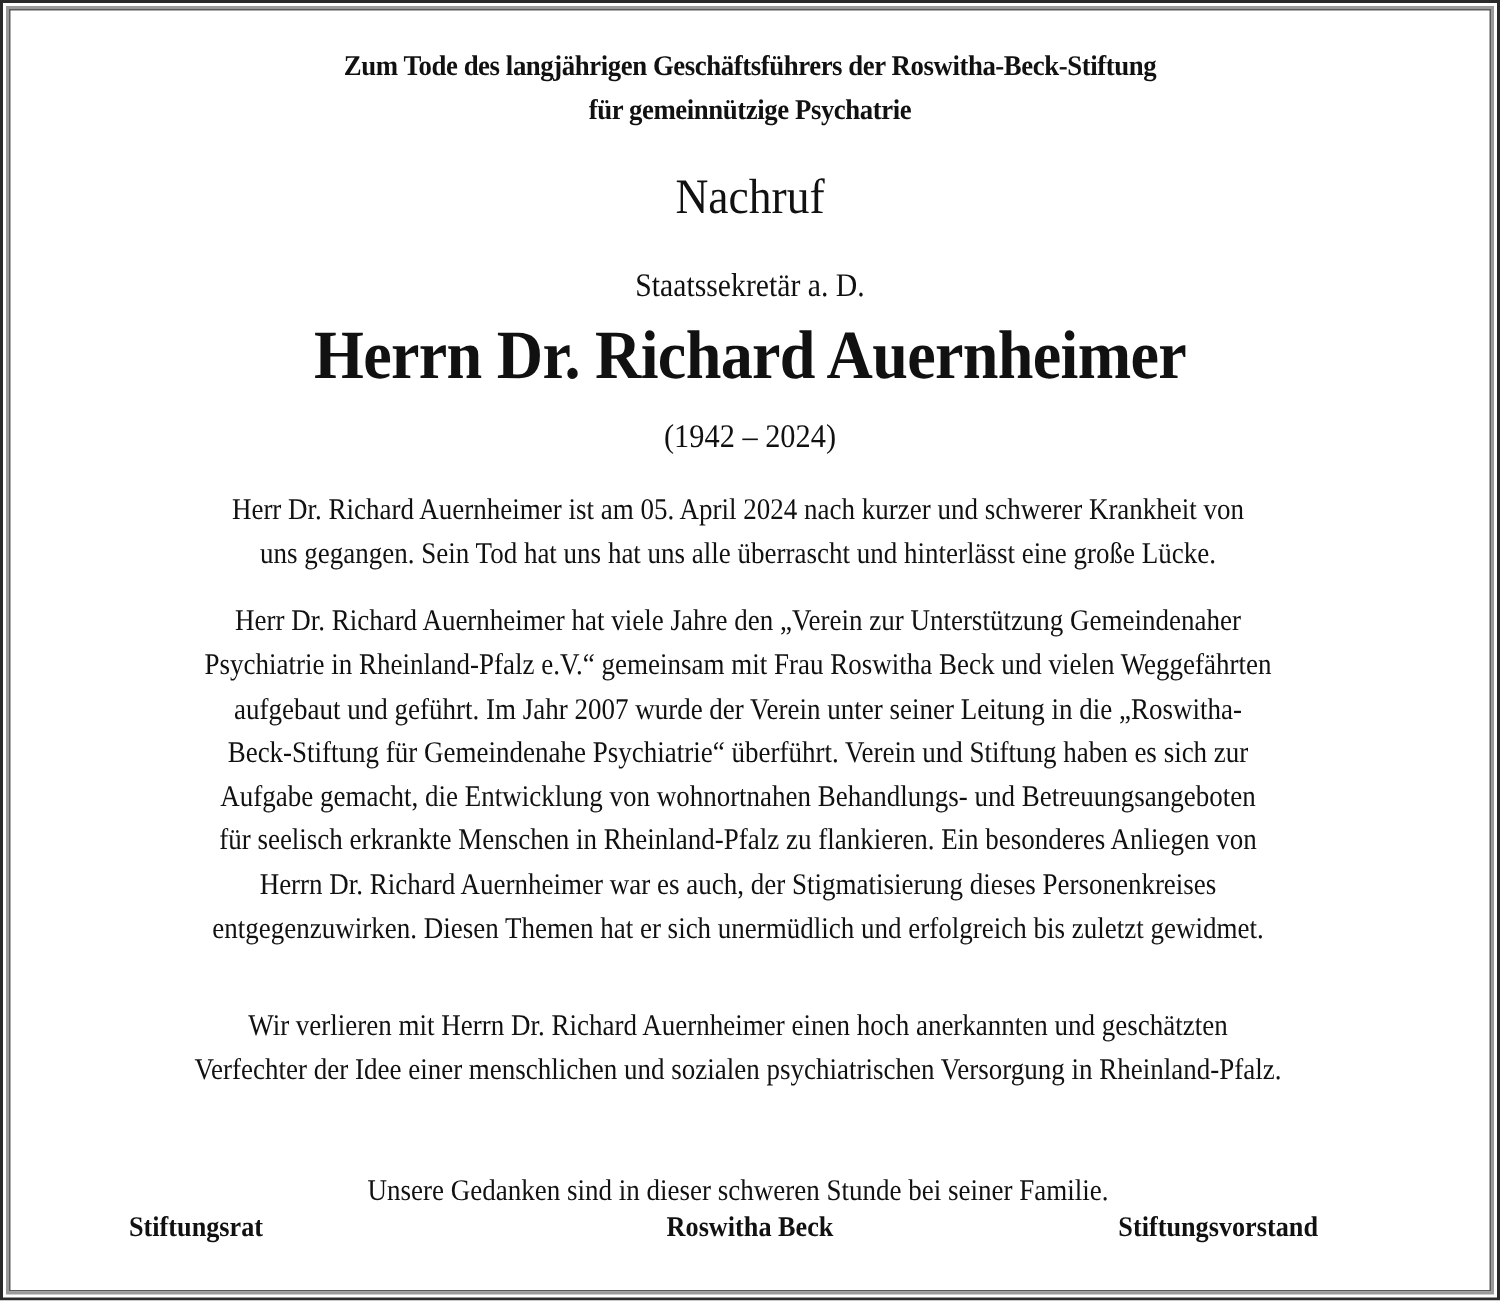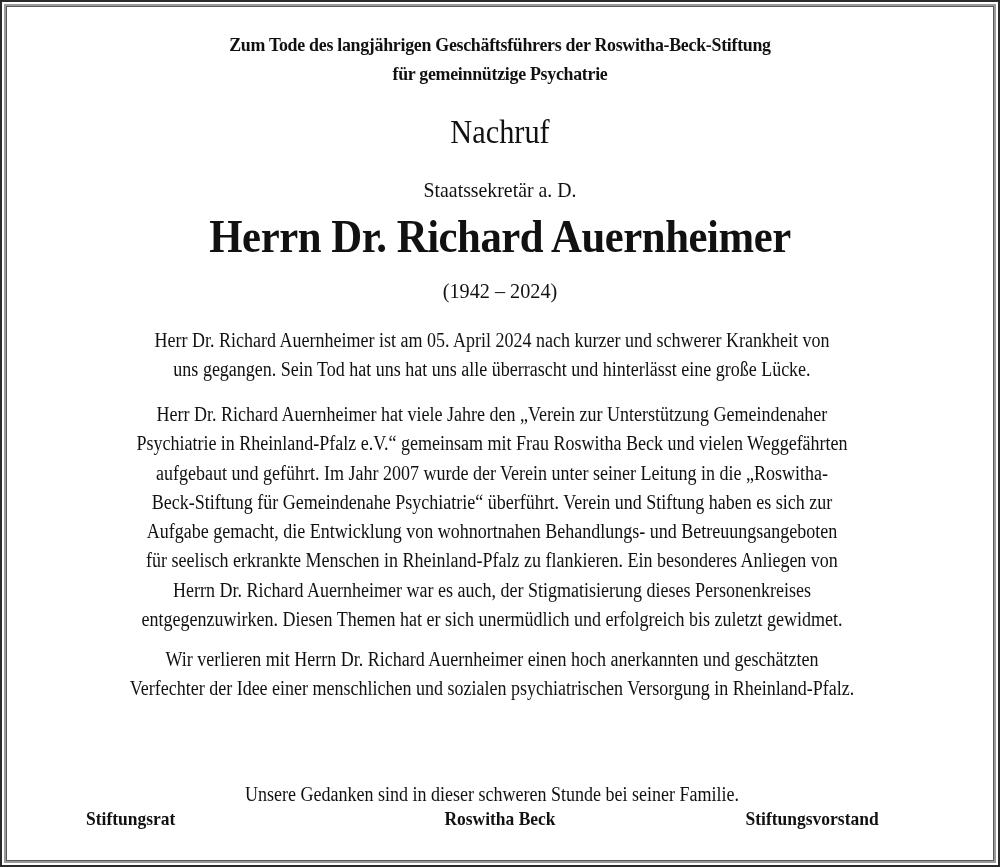--- a/index.html
+++ b/index.html
@@ -71,21 +71,21 @@
     .para .line {
       display: block;
       font-size: 20px;
       line-height: 29.3px;
       white-space: nowrap;
       transform: scaleX(0.9);
       transform-origin: center;
     }
     #para-1 { top: 326px; }
     #para-2 { top: 400px; }
-    #para-3 { top: 645px; }
+    #para-3 { top: 670px; }
     #para-4 { top: 780px; }
     .signatures {
       position: absolute; top: 805px; left: 0; width: 953px; height: 30px;
     }
     .sig {
       position: absolute;
       top: 0;
       font-weight: bold;
       font-size: 19px;
       line-height: 28px;

